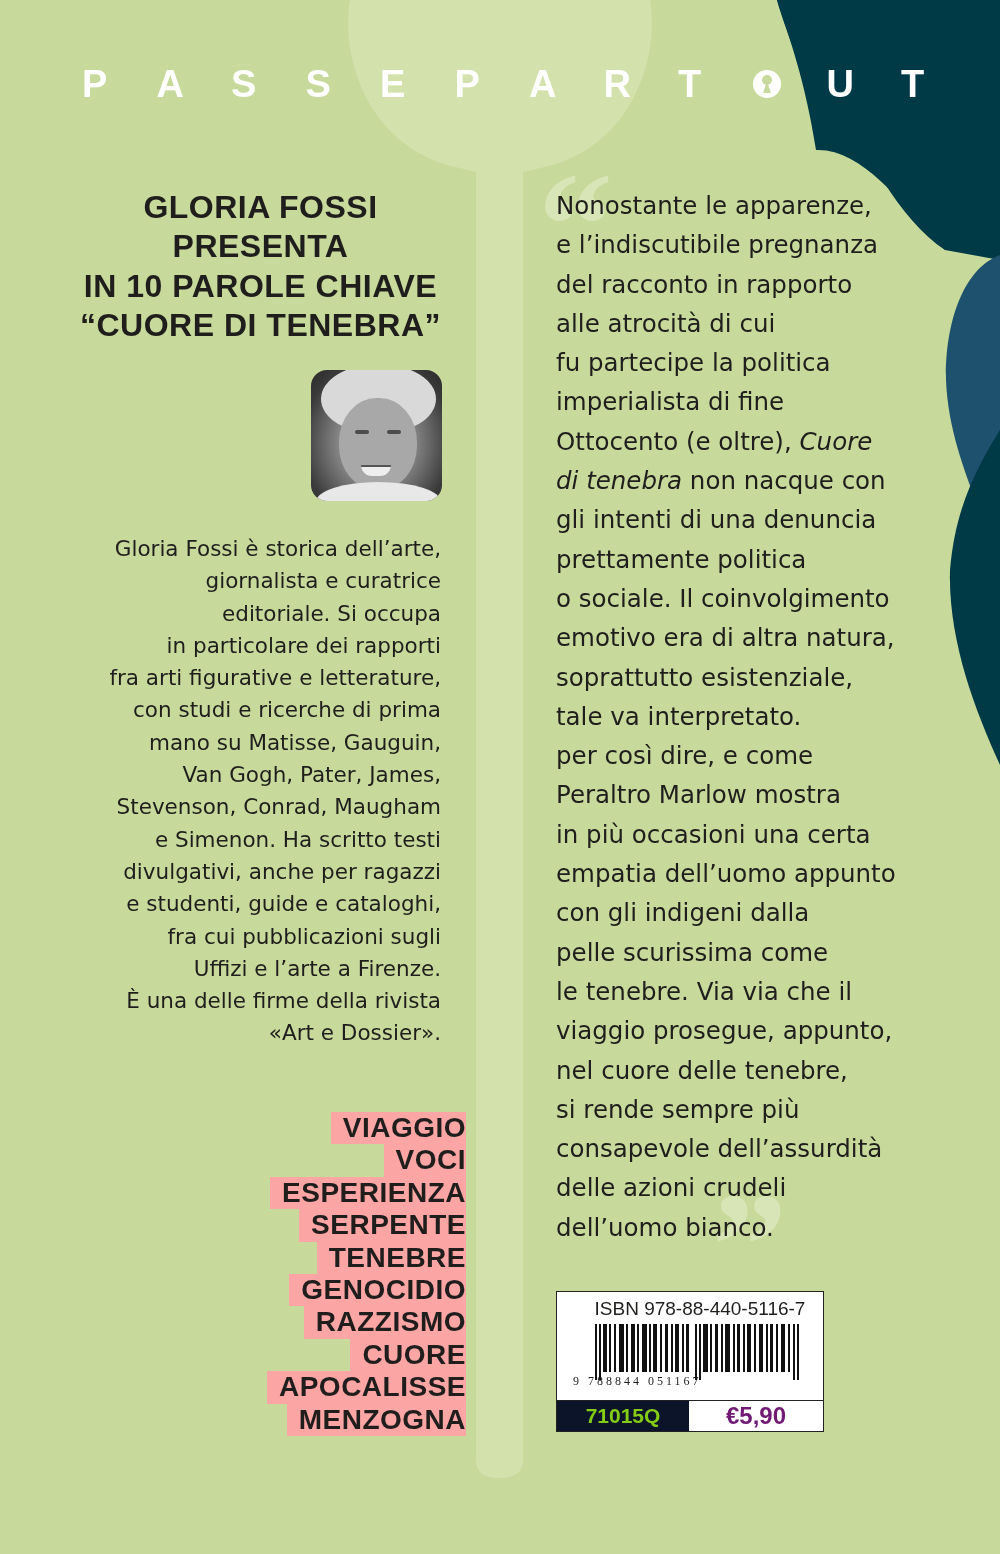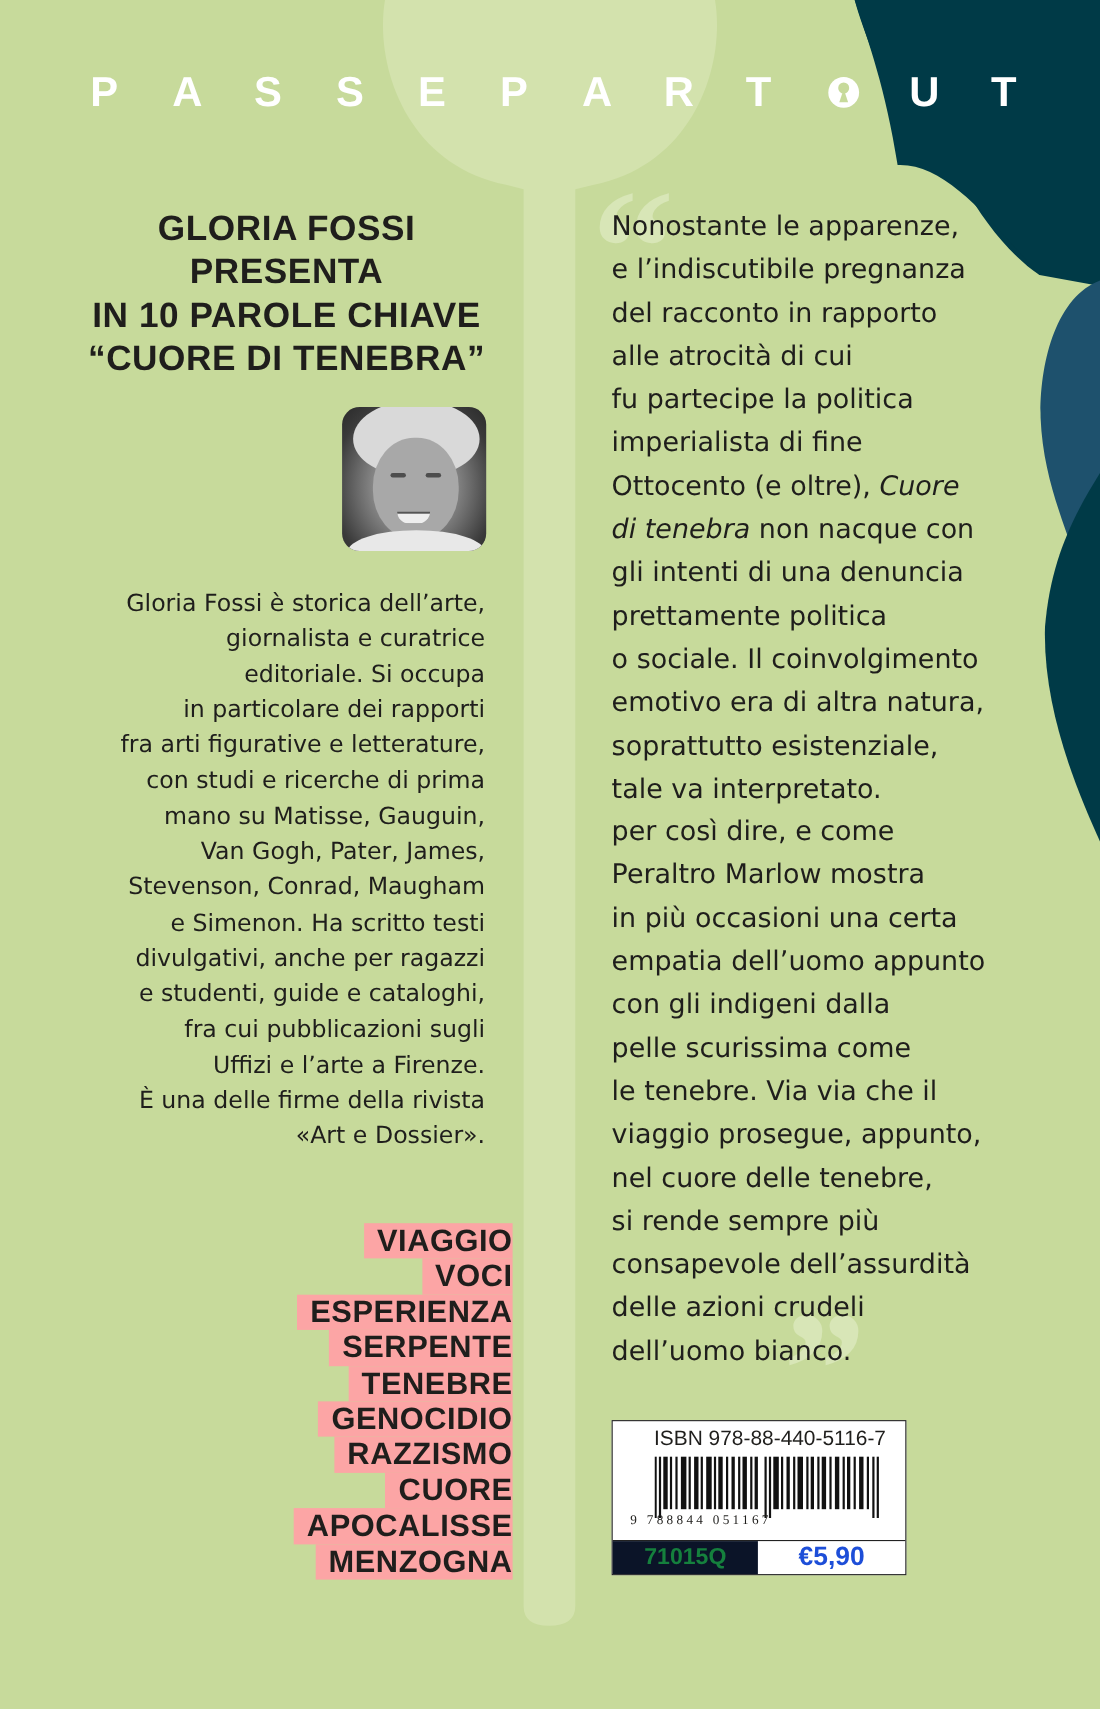--- a/index.html
+++ b/index.html
@@ -25,22 +25,22 @@
   .quote{position:absolute;left:556px;top:186px;font-size:24.5px;line-height:39.3px;font-family:"DejaVu Sans",sans-serif;}
   .quote div{white-space:nowrap;}
   .quote i{font-style:italic;}
   .qmark-open{position:absolute;left:538px;top:150px;font-family:"Liberation Serif",serif;font-weight:bold;font-size:150px;line-height:150px;color:#d8e6b7;}
   .qmark-close{position:absolute;left:712px;top:1170px;font-family:"Liberation Serif",serif;font-weight:bold;font-size:150px;line-height:150px;color:#d8e6b7;}
   .barcode{position:absolute;left:556px;top:1291px;width:268px;height:141px;border:1.5px solid #222;background:#fff;box-sizing:border-box;}
   .isbn{position:absolute;left:0;right:0;top:6px;text-align:center;font-family:"Liberation Sans",sans-serif;font-size:19px;padding-left:20px;}
   .bars{position:absolute;left:38px;top:32px;width:208px;height:56px;}
   .digits{position:absolute;left:16px;top:82px;font-family:Liberation Serif, serif;font-size:12px;letter-spacing:3px;}
   .bottomrow{position:absolute;left:0;right:0;bottom:0;height:30px;display:flex;border-top:1.5px solid #222;}
-  .code{width:132px;background:#0b1428;color:#15803d;font-family:"Liberation Sans",sans-serif;font-weight:bold;font-size:21px;display:flex;align-items:center;justify-content:center;}
-  .price{flex:1;font-family:"Liberation Sans",sans-serif;font-weight:bold;font-size:24px;display:flex;align-items:center;justify-content:center;color:#1d4ed8;text-align:right;}
+  .code{width:132px;background:#0b1428;color:#84cc16;font-family:"Liberation Sans",sans-serif;font-weight:bold;font-size:21px;display:flex;align-items:center;justify-content:center;}
+  .price{flex:1;font-family:"Liberation Sans",sans-serif;font-weight:bold;font-size:24px;display:flex;align-items:center;justify-content:center;color:#701a75;text-align:right;}
 </style>
 </head>
 <body>
 
 <svg class="bgsvg" viewBox="0 0 1000 1554" xmlns="http://www.w3.org/2000/svg">
 
   <path d="M350 0 L650 0 C660 60 630 150 540 168 L523 172 L523 1460 Q523 1478 499 1478 Q476 1478 476 1460 L476 172 L460 168 C370 150 340 60 350 0 Z" fill="#d3e2ad"></path>
 
   <path d="M777 0 L1000 0 L1000 180 C985 215 960 235 945 250 C900 220 860 150 846 95 L812 105 C800 60 785 30 777 0 Z" fill="#003a47"></path>
   <path d="M777 0 C790 40 805 80 816 150 C860 148 900 200 945 250 L1000 260 L1000 0 Z" fill="#003a47"></path>

